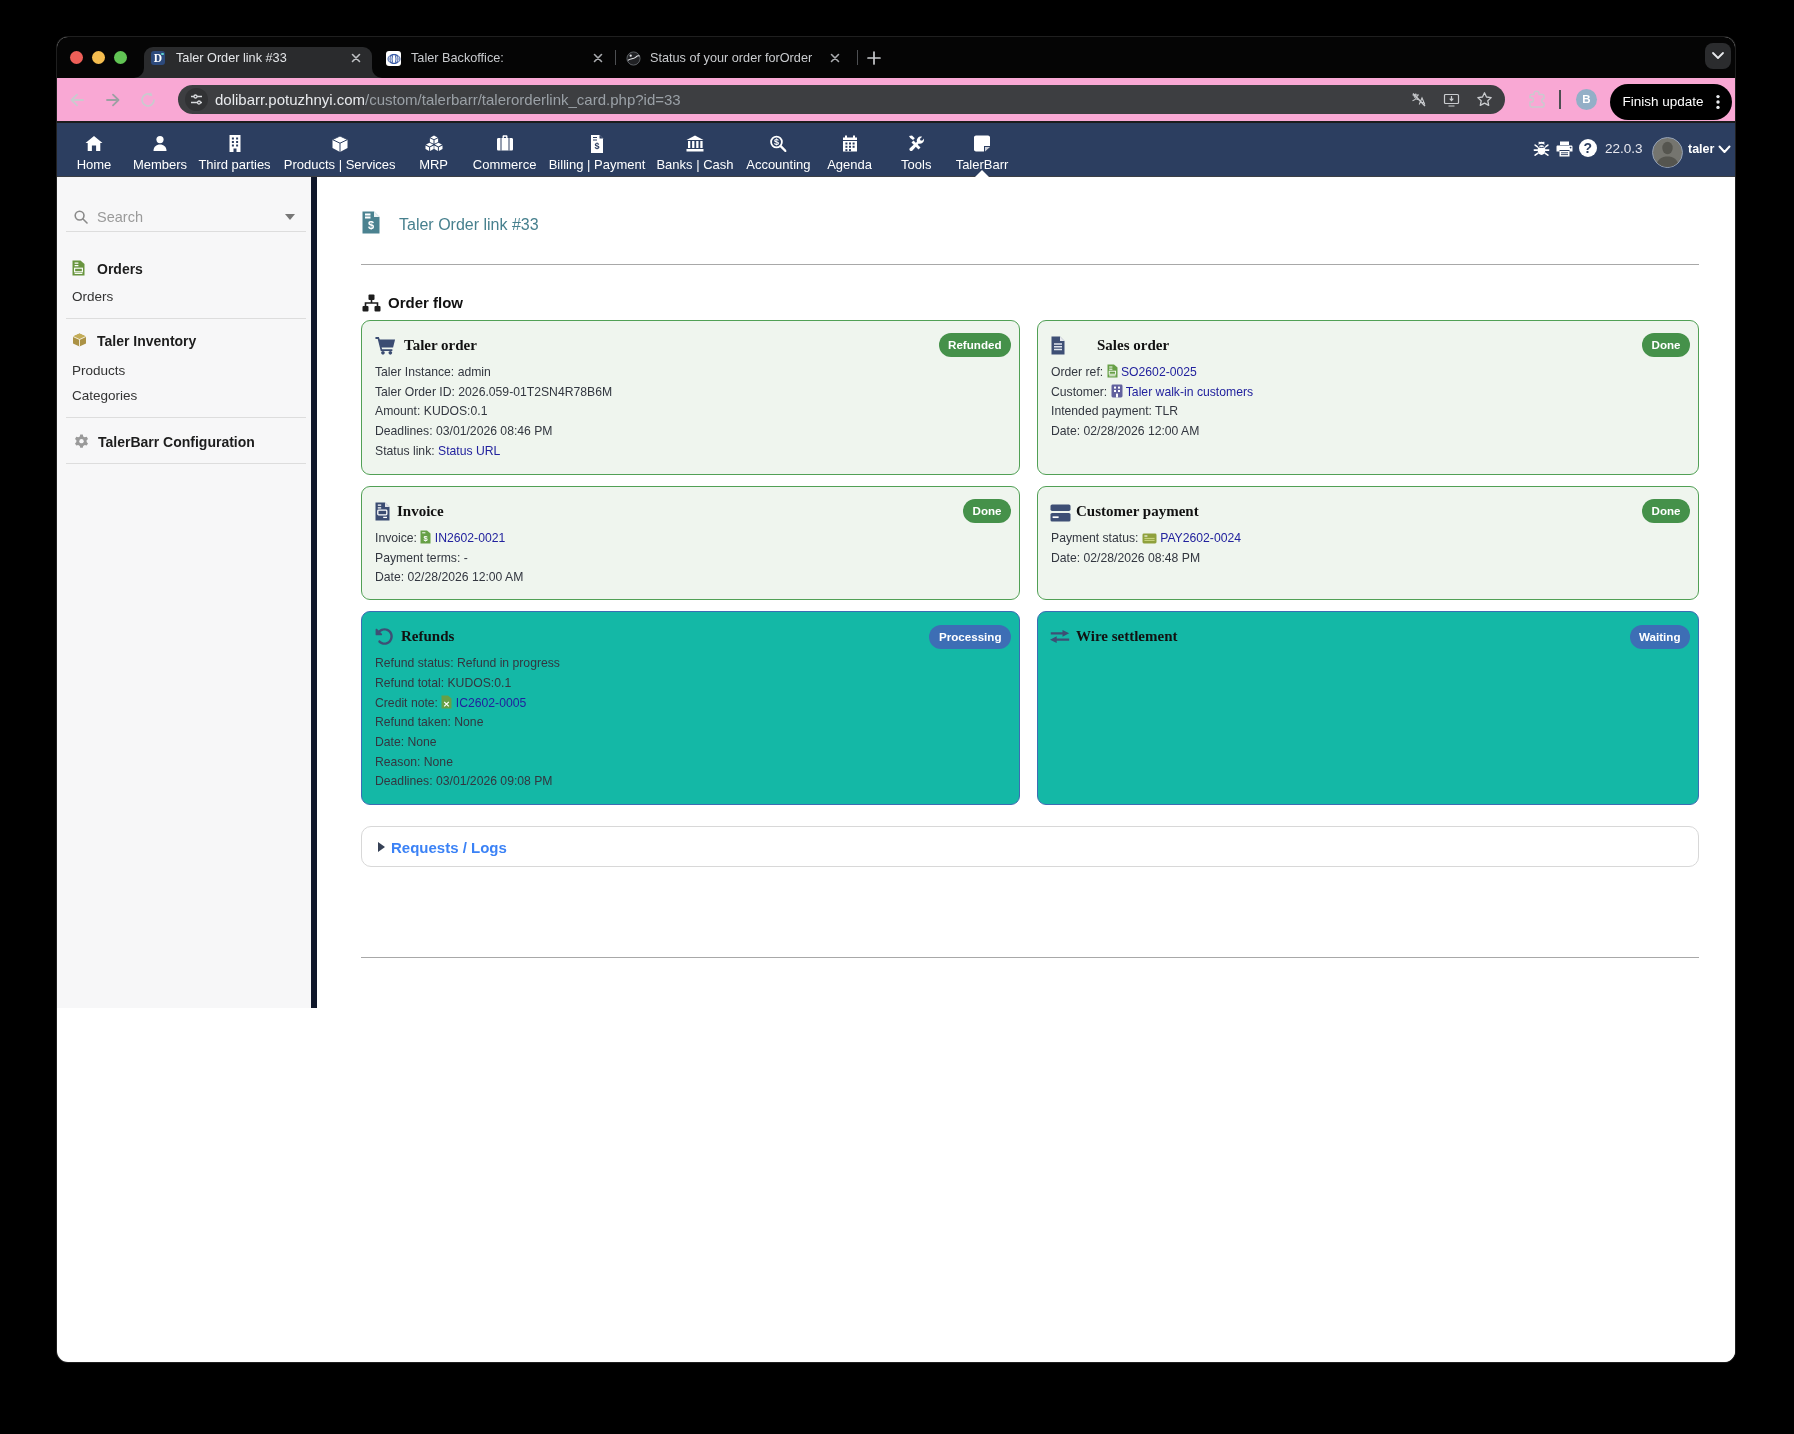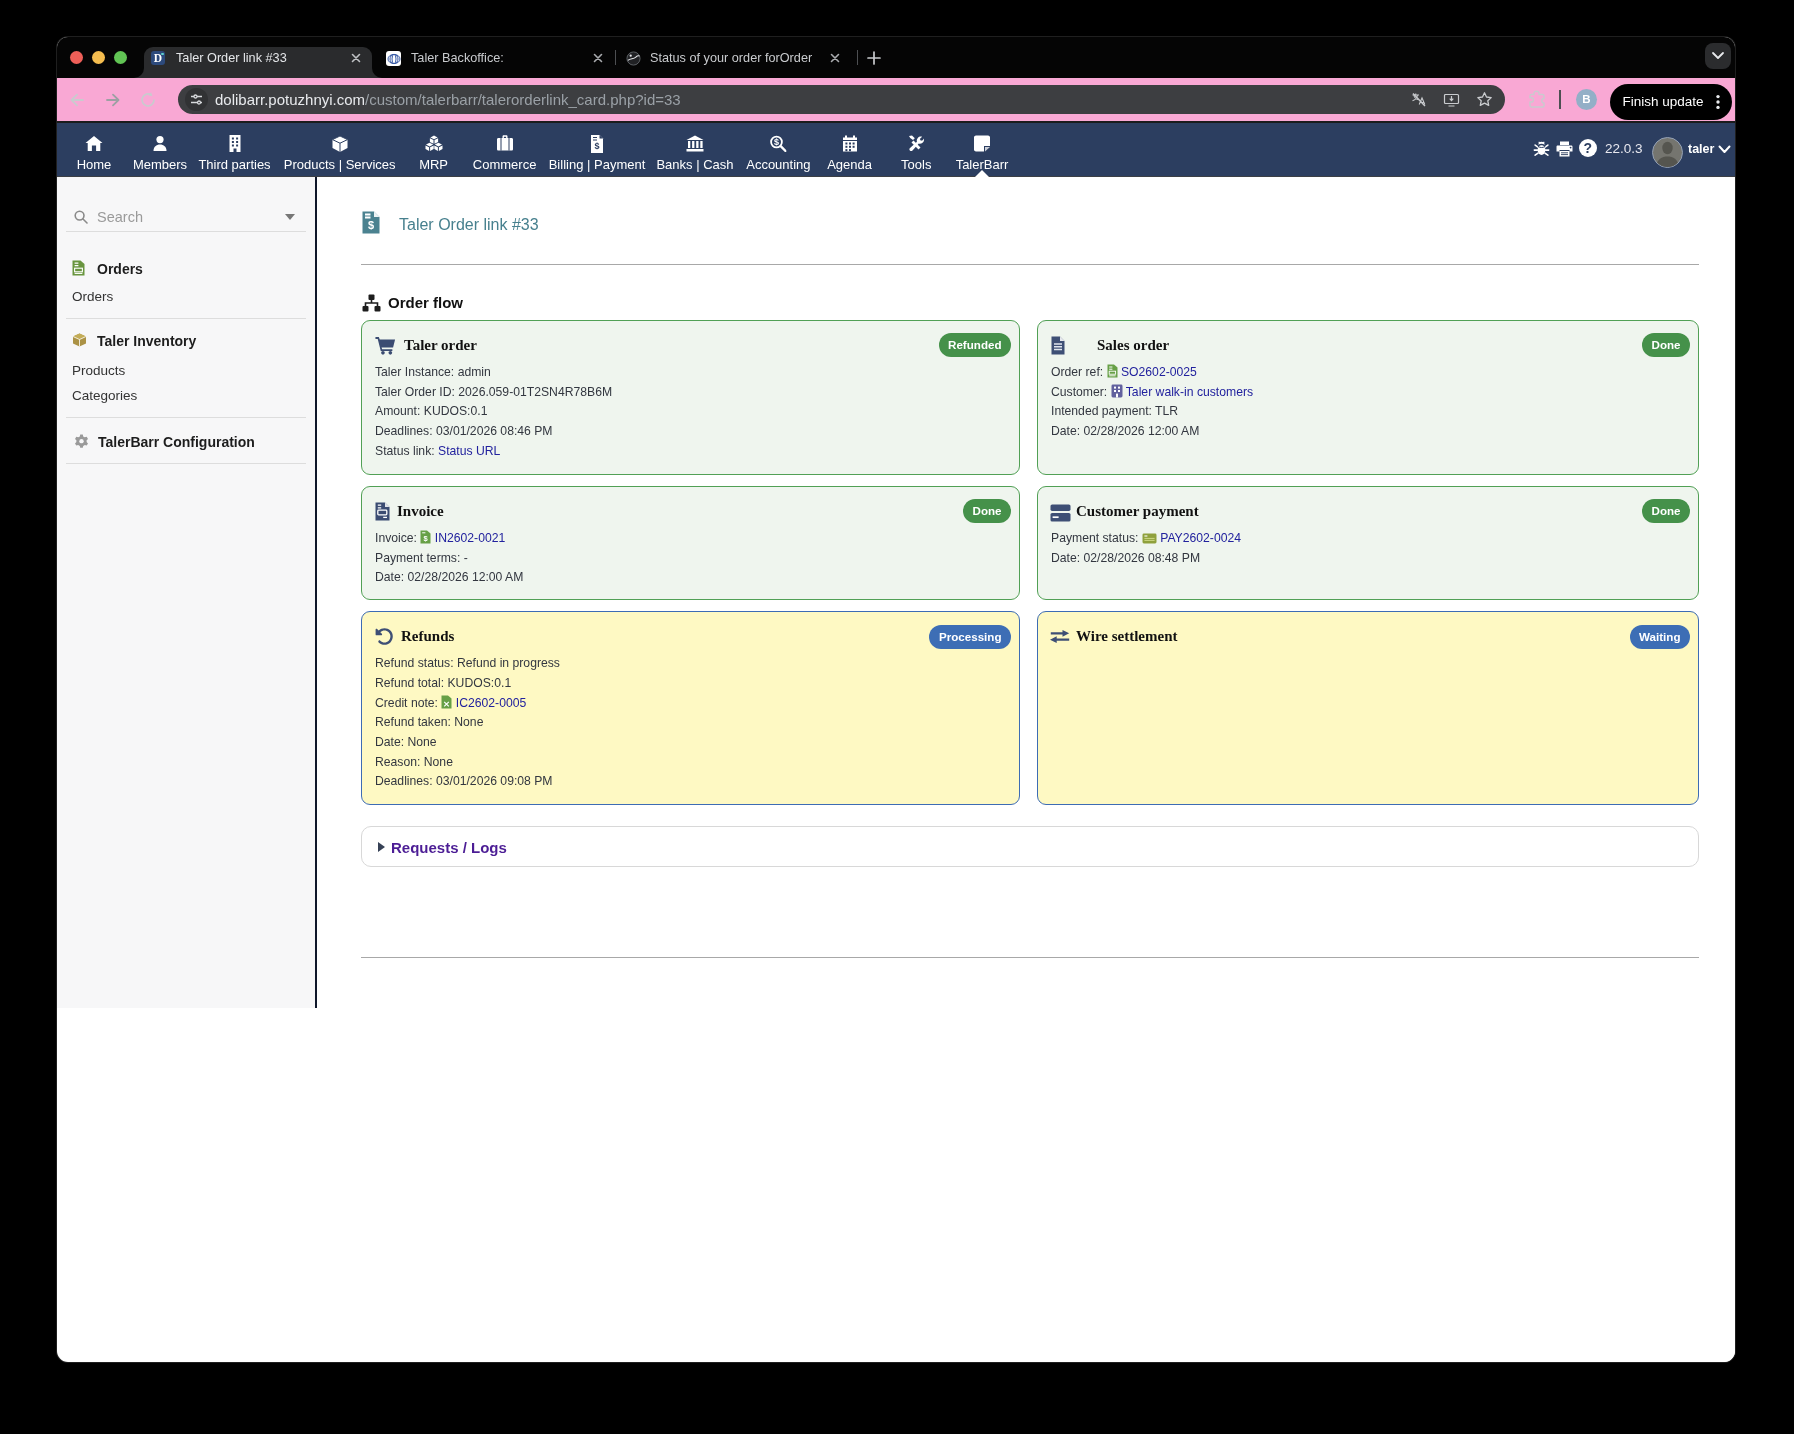--- a/index.html
+++ b/index.html
@@ -17,39 +17,39 @@
   
   #toolbar { position:absolute; left:0; top:41px; width:100%; height:45px; background:#f9a8d4; border-bottom:2px solid #1b1c1d; }
   #omnibox { position:absolute; left:121px; top:7px; width:1327px; height:29px; border-radius:14.5px; background:#3d3e41; }
   .urlmain { color:#e8eaed; } .urlrest { color:#9aa0a6; }
   
   #navbar { position:absolute; left:0; top:86px; width:100%; height:54px; background:#2c3e60; border-bottom:1px solid #3c3f45; }
   .nav-item { position:absolute; top:12px; height:44px; text-align:center; color:#fff; font-size:13px; }
   .nav-item svg { position:absolute; top:0; left:50%; transform:translateX(-50%); }
   .nav-item div { position:absolute; top:22px; left:0; width:100%; }
   
-  #sidebar { position:absolute; left:0; top:140px; width:260px; height:831px; background:#f7f7f8; border-right:2px solid #0f172a; }
+  #sidebar { position:absolute; left:0; top:140px; width:260px; height:831px; background:#f7f7f8; border-right:6px solid #0f172a; }
   .side-sep { position:absolute; left:9px; width:240px; height:1px; background:#ddd; }
   .side-bold { position:absolute; font-size:14px; font-weight:bold; color:#1d1d1d; }
   .side-link { position:absolute; font-size:13.5px; color:#333; }
   
   #content { position:absolute; left:260px; top:140px; width:1418px; height:1185px; background:#fff; }
   .hr { position:absolute; height:1px; background:#a8a8a8; }
   .card { position:absolute; border-radius:9px; }
   .card.green { background:#eff5ee; border:1.5px solid #51a055; }
-  .card.blue  { background:#fef9c3; border:1.5px solid #3d6cb4; }
+  .card.blue  { background:#14b8a6; border:1.5px solid #3d6cb4; }
   .chead { position:absolute; left:13px; top:11.5px; height:24px; line-height:24px; font-weight:bold; font-size:15px; color:#111;font-family:Liberation Serif, serif; }
   .pill { position:absolute; top:12.4px; height:24px; border-radius:12px; color:#fff; font-weight:bold; font-size:11.6px; line-height:24px; padding:0 9.5px; }
   .pill.g { background:#45914a; }
   .pill.b { background:#3d6eb5; }
   .cbody { position:absolute; left:13px; top:42px; font-size:12.2px; color:#333740; line-height:19.7px; white-space:nowrap; }
   .cbody a, a.lnk { color:#22229e; text-decoration:none; }
   .foldbox { position:absolute; left:44px; width:1338px; height:41.3px; border:1px solid #d8d8d8; border-radius:10px; background:#fff; }
   .foldbox .tri { position:absolute; left:16px; top:15.8px; width:0; height:0; border-left:7px solid #364156; border-top:5px solid transparent; border-bottom:5px solid transparent; }
-  .foldbox .ttl { position:absolute; left:29px; top:12.2px; font-weight:bold; font-size:15px; color:#4c1d95; }
+  .foldbox .ttl { position:absolute; left:29px; top:12.2px; font-weight:bold; font-size:15px; color:#3b82f6; }
   .ic { display:inline-block; vertical-align:-2px; }
 </style>
 </head>
 <body>
 <div id="win">
   <div id="tabstrip">
     <div class="tl" style="left:13px; background:#ee5f58;"></div>
     <div class="tl" style="left:35px; background:#f5bd4f;"></div>
     <div class="tl" style="left:57px; background:#61c454;"></div>
     <div class="tab" id="tab1">

